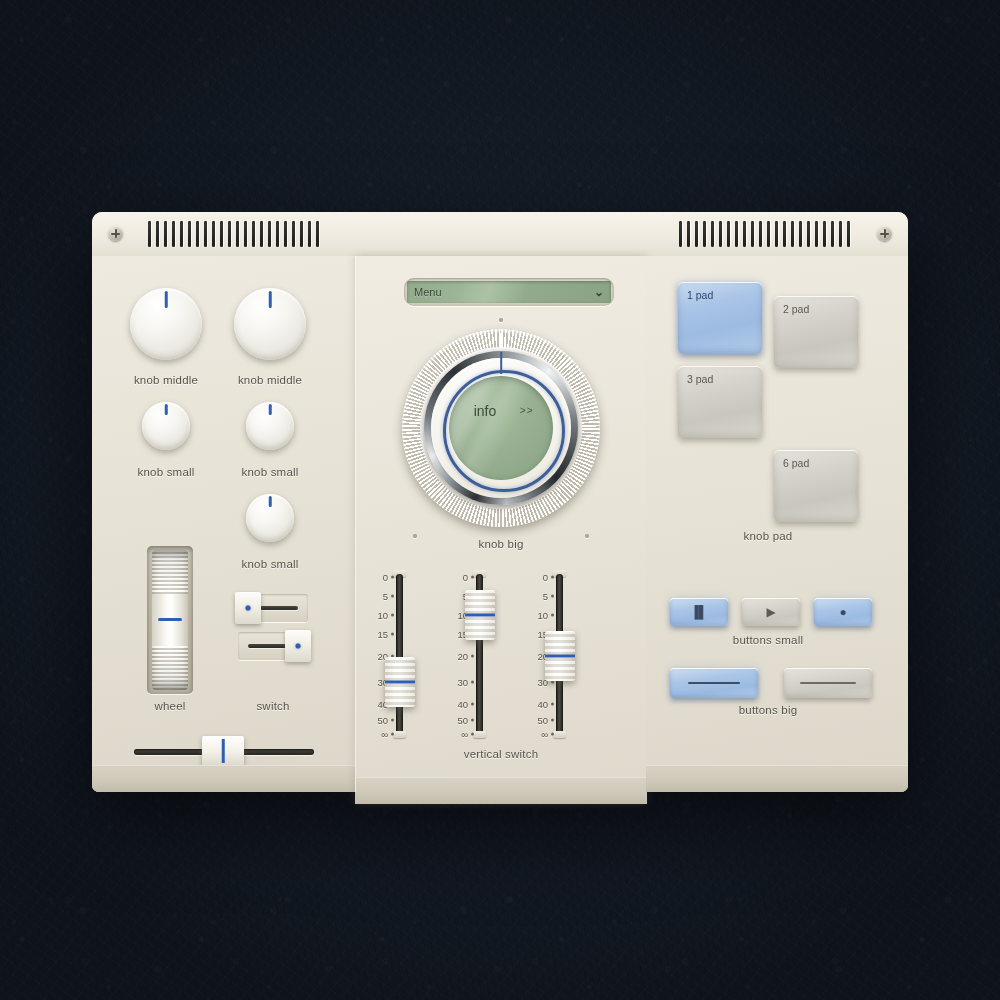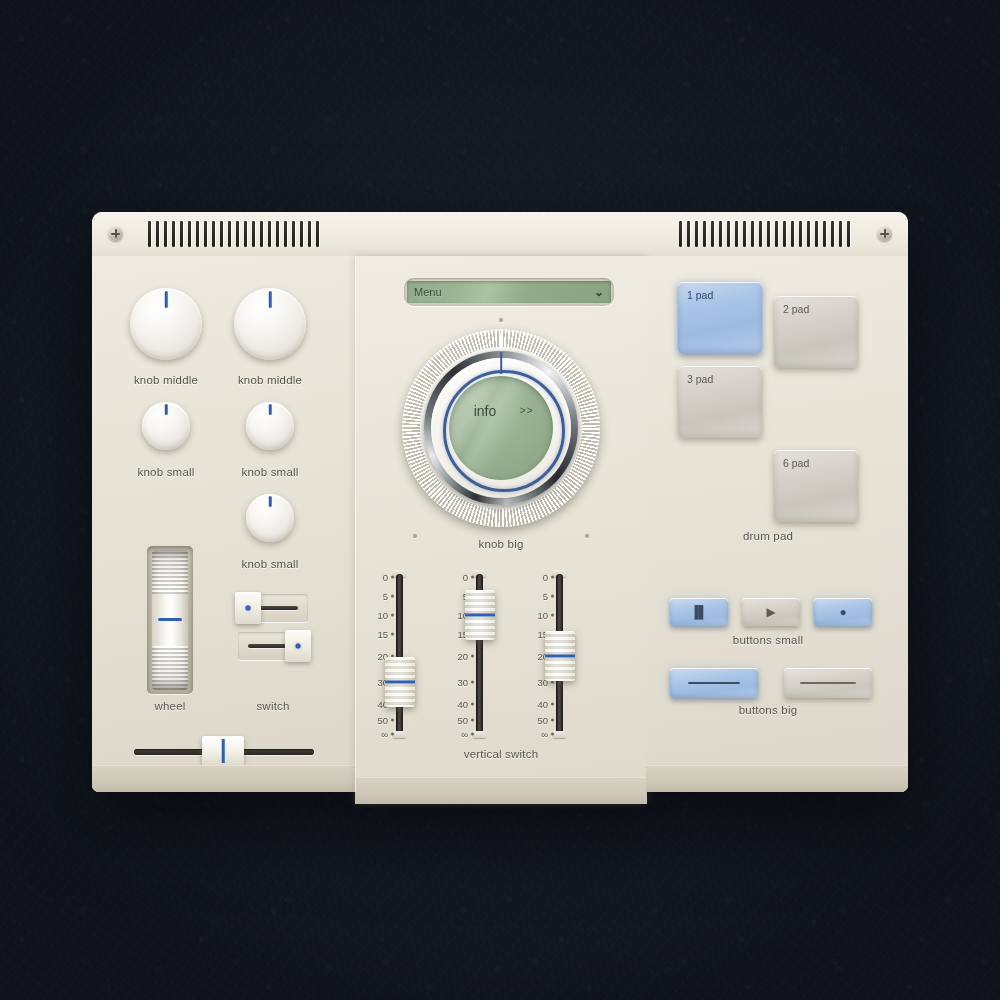--- a/index.html
+++ b/index.html
@@ -646,21 +646,21 @@
     <div class="panel-foot"></div>
   </div>
 
   <div class="panel panel-right">
 
     <div class="pad on" style="left:32px;top:26px"><span>1 pad</span></div>
     <div class="pad off" style="left:128px;top:40px"><span>2 pad</span></div>
     <div class="pad off" style="left:32px;top:110px"><span>3 pad</span></div>
     <div class="pad off" style="left:128px;top:194px"><span>6 pad</span></div>
 
-    <div class="lbl" style="left:32px;top:274px;width:180px">drum pad</div>
+    <div class="lbl" style="left:32px;top:274px;width:180px">knob pad</div>
 
     <div class="btn-s btn-on" style="left:24px;top:342px">
       <span class="gl">▐▌</span>
     </div>
     <div class="btn-s btn-off" style="left:96px;top:342px">
       <span class="gl">▶</span>
     </div>
     <div class="btn-s btn-on" style="left:168px;top:342px">
       <span class="gl">●</span>
     </div>

